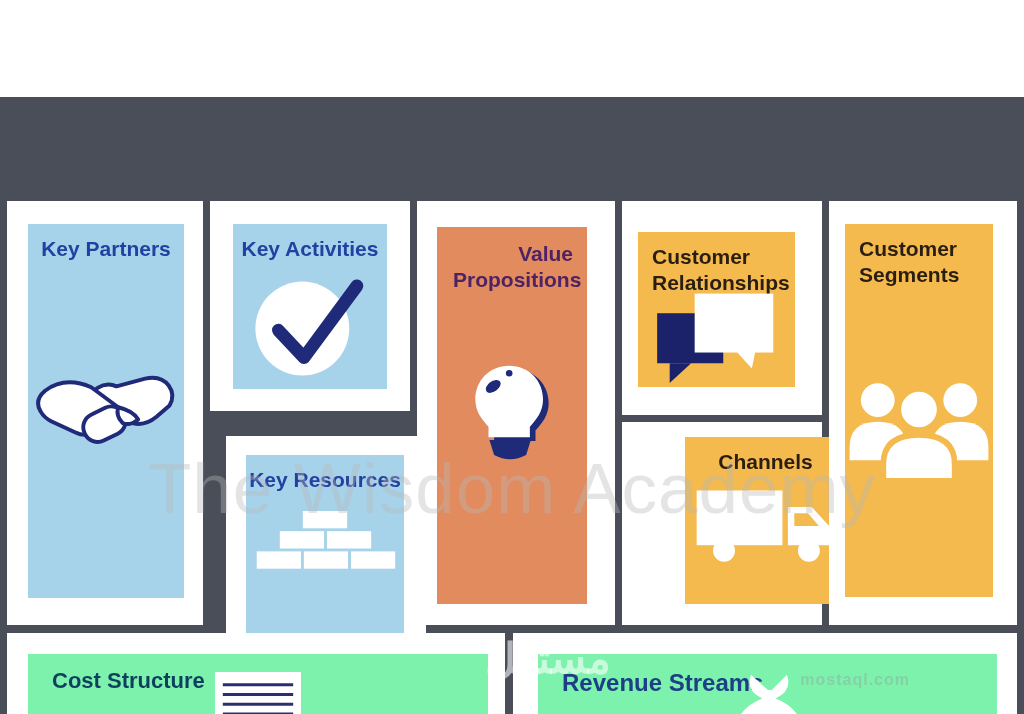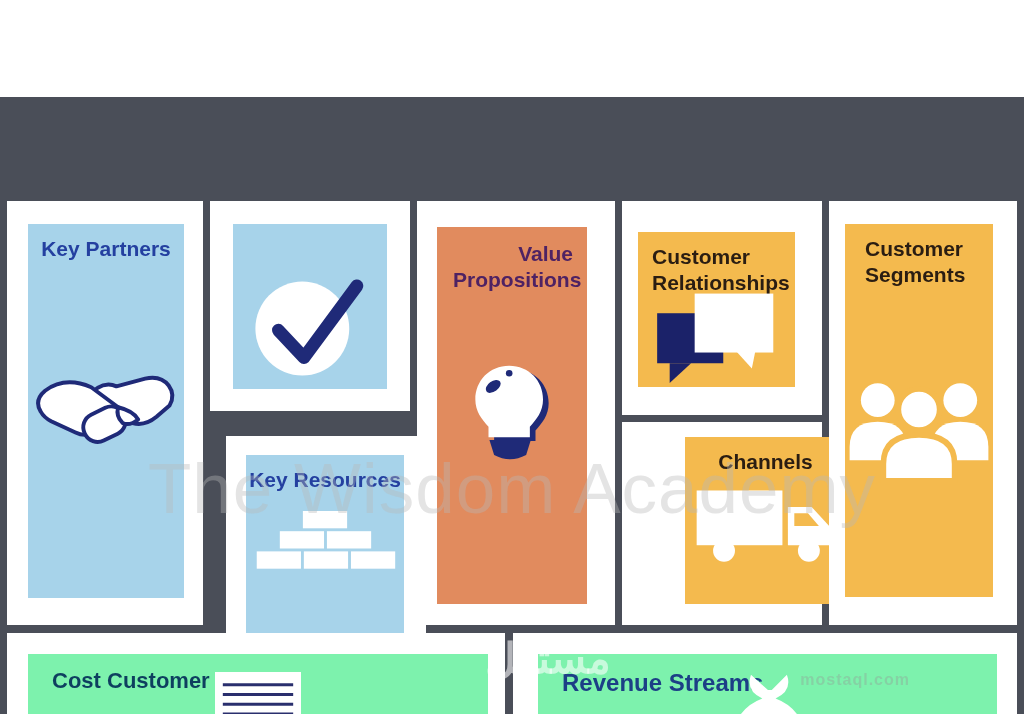--- a/index.html
+++ b/index.html
@@ -71,20 +71,21 @@
             <path fill="#fff" d="M15 33 Q2 44 10 57 Q14 64 22 68 L50 81 Q64 88 75 77 L99 52 L68 29 Q38 16 15 33 Z"></path>
             <rect fill="#fff" x="58" y="55" width="50" height="33" rx="16" transform="rotate(-26 83 71)"></rect>
             <path fill="#fff" d="M99 52 Q116 56 122 66 Q112 74 104 70 Q96 62 99 52 Z"></path>
           </g>
         </svg>
       </div>
     </div>
 
     <div class="cell" id="c2a">
       <div class="panel p-blue" id="p2a">
+        <div class="label lbl-blue center">Key Activities</div>
         <svg class="icon" style="top:38px;width:128px" viewBox="0 0 150 140">
           <circle cx="66" cy="78" r="55" fill="#fff"></circle>
           <path d="M38 80 L68 112 L130 28" stroke="#1f2a78" stroke-width="15" fill="none" stroke-linecap="round" stroke-linejoin="round"></path>
         </svg>
       </div>
     </div>
 
     <div class="cell" id="c2b">
       <div class="panel p-blue" id="p2b">
         <div class="label lbl-blue center">Key Resources</div>
@@ -140,39 +141,39 @@
             <circle cx="34" cy="72" r="12"></circle>
             <circle cx="127" cy="72" r="12"></circle>
           </g>
           <path d="M111 31 h15 l12 14 h-27 z" fill="#f4ba4e"></path>
         </svg>
       </div>
     </div>
 
     <div class="cell" id="c5">
       <div class="panel p-yellow" id="p5">
-        <div class="label lbl-dark" style="padding:12px 0 0 20px;width:110px">Customer Segments</div>
+        <div class="label lbl-dark" style="padding:12px 0 0 14px;width:110px">Customer Segments</div>
         <svg class="icon" style="top:148px;width:150px" viewBox="0 0 160 118">
           <g fill="#fff">
             <circle cx="36" cy="30" r="18"></circle>
             <path d="M6 94 v-14 q0 -27 30 -27 q30 0 30 27 v14 z"></path>
             <circle cx="124" cy="30" r="18"></circle>
             <path d="M94 94 v-14 q0 -27 30 -27 q30 0 30 27 v14 z"></path>
           </g>
           <g fill="#fff" stroke="#f4ba4e" stroke-width="6">
             <circle cx="80" cy="40" r="22"></circle>
             <path d="M42 116 v-18 q0 -31 38 -31 q38 0 38 31 v18 z"></path>
           </g>
         </svg>
       </div>
     </div>
 
     <div class="cell" id="cbl">
       <div class="panel p-green" id="pbl">
-        <div class="label lbl-teal" style="padding:14px 0 0 24px;font-size:22px">Cost Customer</div>
+        <div class="label lbl-teal" style="padding:14px 0 0 24px;font-size:22px">Cost Structure</div>
         <svg class="icon" style="top:18px;width:86px" viewBox="0 0 88 94">
           <rect width="88" height="94" fill="#fff"></rect>
           <g stroke="#2a2f6e" stroke-width="3">
             <line x1="8" y1="13" x2="80" y2="13"></line>
               <line x1="8" y1="23" x2="80" y2="23"></line>
             <line x1="8" y1="33" x2="80" y2="33"></line>
               <line x1="8" y1="43" x2="80" y2="43"></line>
             <line x1="8" y1="53" x2="80" y2="53"></line>
               <line x1="8" y1="63" x2="80" y2="63"></line>
             <line x1="8" y1="73" x2="80" y2="73"></line>

